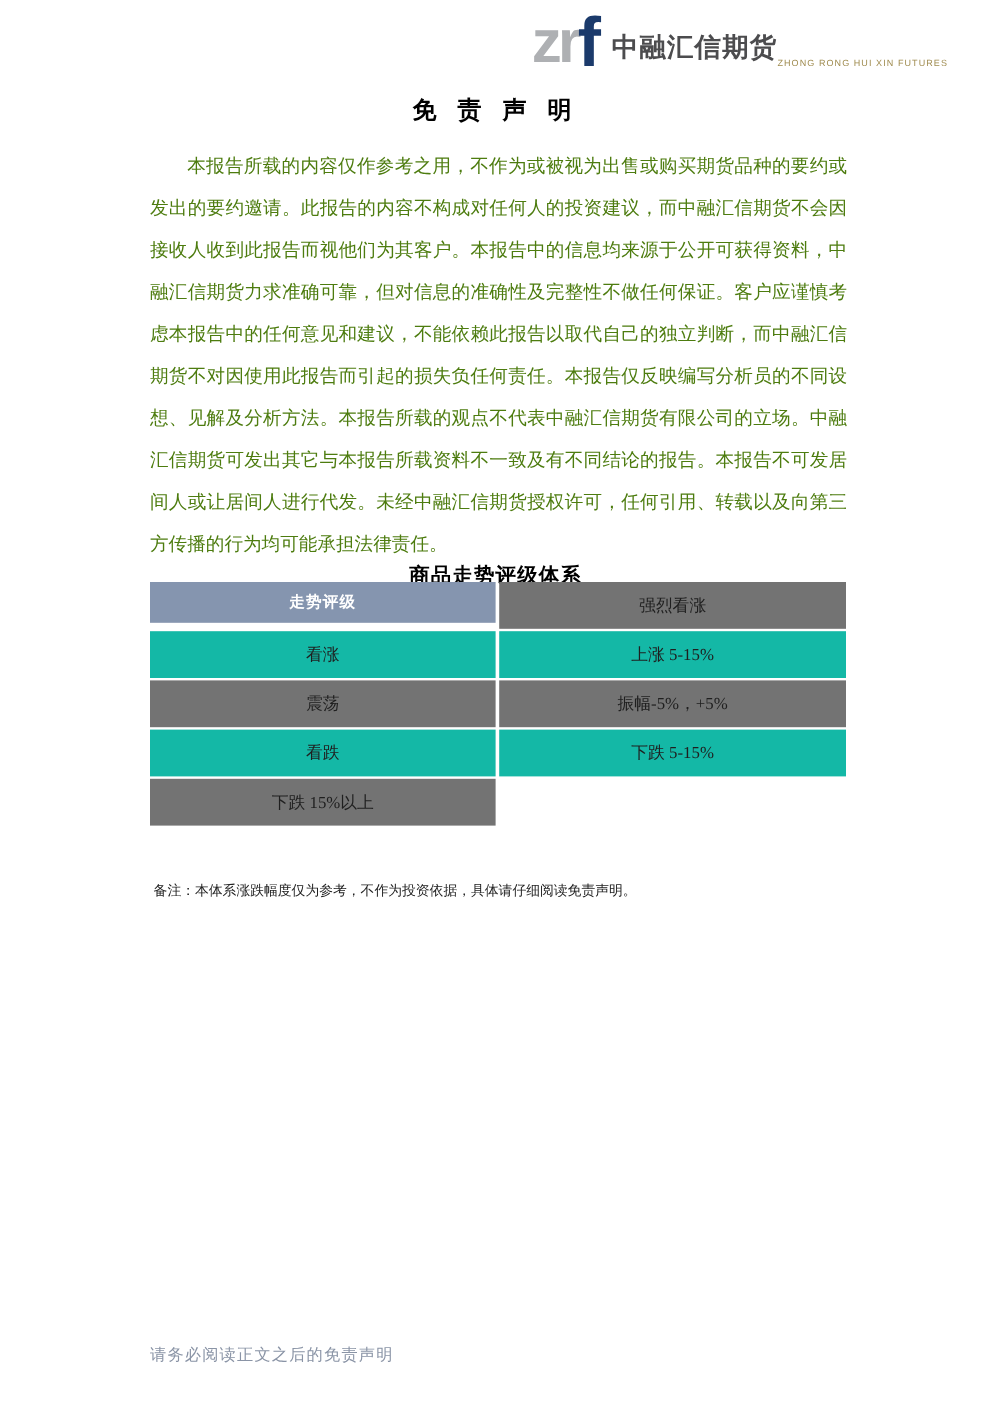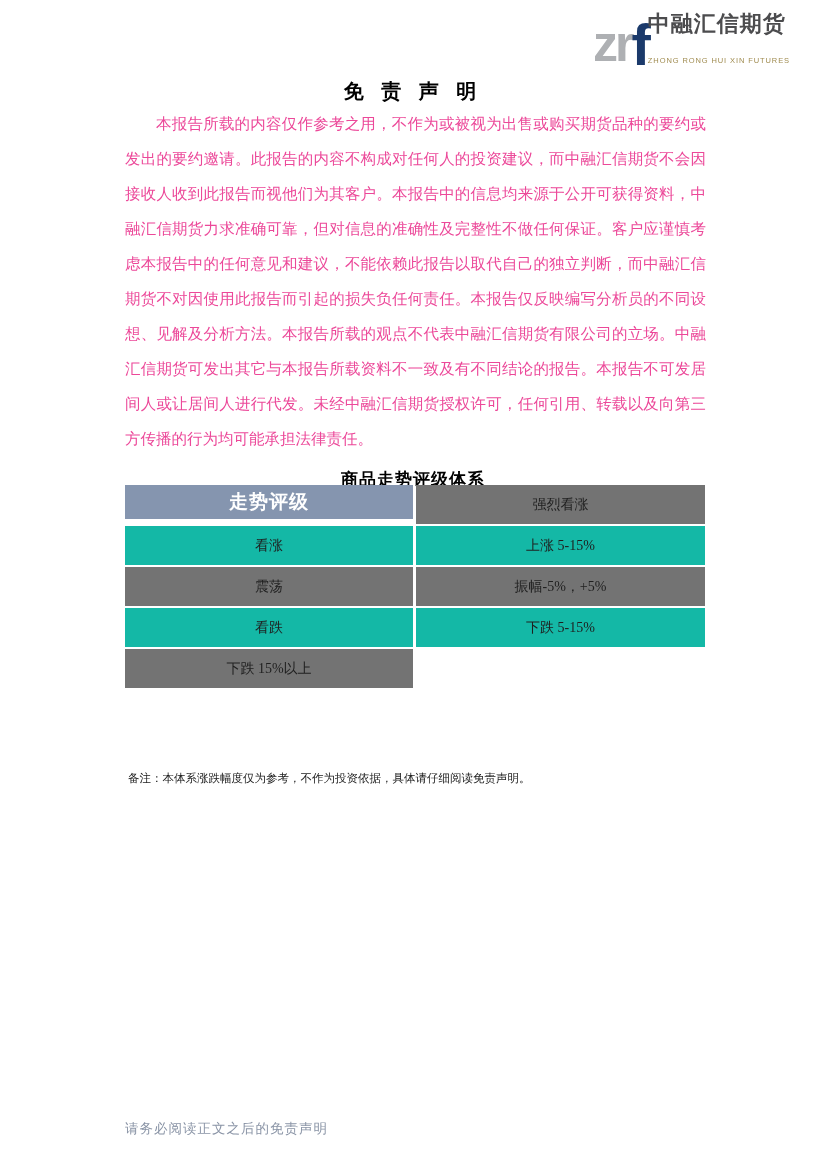--- a/index.html
+++ b/index.html
@@ -8,31 +8,31 @@
     width: 826px; height: 1169px;
     position: relative;
     font-family: "Liberation Serif", "DejaVu Serif", serif;
     color: #1a1a1a;
     overflow: hidden;
   }
 
   
   .logo {
     position: absolute; top: 12px; right: 36px;
-    display: flex; align-items: flex-end; gap: 0;
+    display: flex; align-items: flex-end; gap: 12px;
   }
   .logo-mark {
     font-family: "Liberation Sans", sans-serif;
     font-weight: bold; font-size: 50px; line-height: 0.95;
     letter-spacing: -3px;
     display: flex; align-items: flex-end;
   }
   .logo-mark .zr { color: #aeb0b3; }
   .logo-mark .f  { color: #1b3a6b; font-size: 58px; line-height: 0.82; }
-  .logo-text { display: flex; flex-direction: column; padding-bottom: 3px; }
+  .logo-text { display: flex; flex-direction: row; padding-bottom: 3px; }
   .logo-cn {
     font-family: "Liberation Sans", sans-serif;
     font-weight: bold; font-size: 22px; color: #4c4c4e; letter-spacing: 1px;
     line-height: 1.1;
   }
   .logo-en {
     font-family: "Liberation Sans", sans-serif;
     font-size: 7.5px; color: #a08c50; letter-spacing: 0.9px; margin-top: 20px;
   }
 
@@ -45,48 +45,48 @@
   }
   .section-title {
     position: absolute; top: 432px; left: 0; width: 100%;
     text-align: center;
     font-family: "Liberation Sans", "DejaVu Sans", sans-serif;
     font-weight: bold; font-size: 17px; letter-spacing: 1px; color: #000; margin-top: 36px;
   }
 
   
   .disclaimer {
-    position: absolute; top: 106px; left: 125px; width: 581px;
+    position: absolute; top: 121px; left: 125px; width: 581px;
     font-size: 15.5px; line-height: 35px;
     text-align: justify; text-indent: 2em;
-    color: #ec4899;
+    color: #4d7c0f;
   }
 
   
   .rating-table {
     position: absolute; top: 485px; left: 125px; width: 580px;
     display: grid;
     grid-template-columns: 288px 1fr;
     column-gap: 3px; row-gap: 2px;
   }
   .rating-table .cell {
     display: flex; align-items: center; justify-content: center;
     font-size: 14px; color: #1f1f1f; height: 39px;
   }
   .rating-table .th {
     background: #8595af; color: #ffffff; height: 34px;
     font-family: Liberation Serif, serif;
-    font-weight: bold; font-size: 19px; letter-spacing: 1px;
+    font-weight: bold; font-size: 13px; letter-spacing: 1px;
   }
   .rating-table .odd  { background: #737373; }
   .rating-table .even { background: #14b8a6; }
 
   .table-note {
     position: absolute; top: 735px; left: 128px;
-    font-size: 11.5px; color: #222; margin-top: 36px;
+    font-size: 11.5px; color: #222;
   }
 
   
   .page-footer {
     position: absolute; top: 1120px; left: 125px;
     font-size: 13.5px; color: #8a94a6; letter-spacing: 1px;
   }
 </style>
 </head>
 <body>

